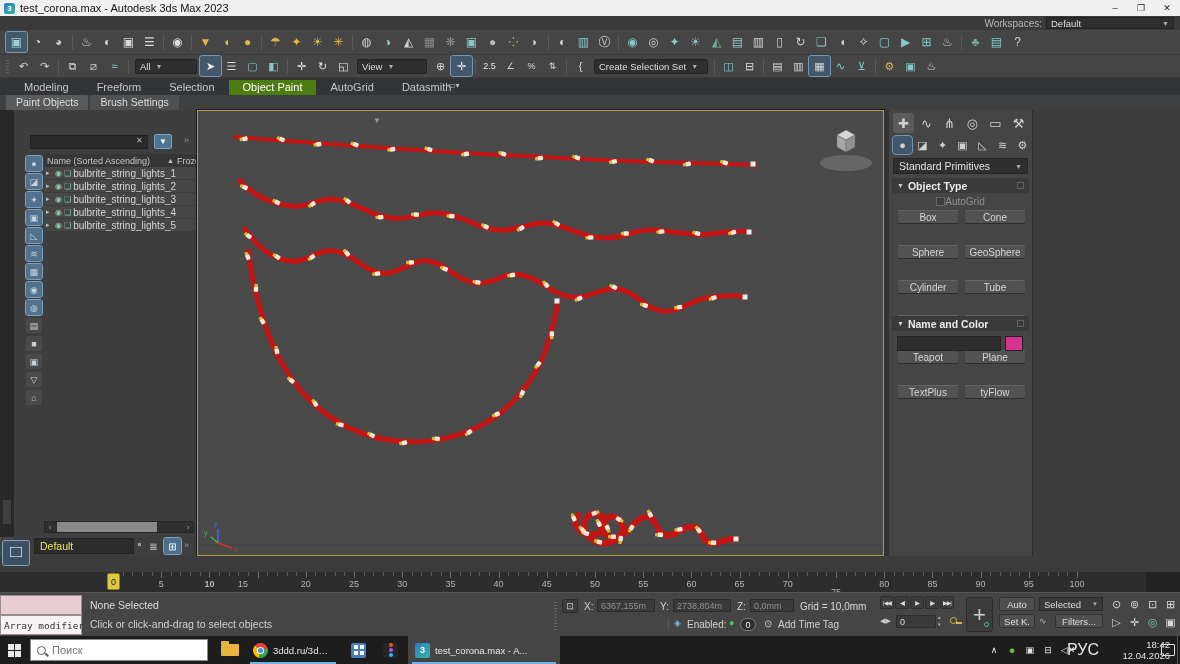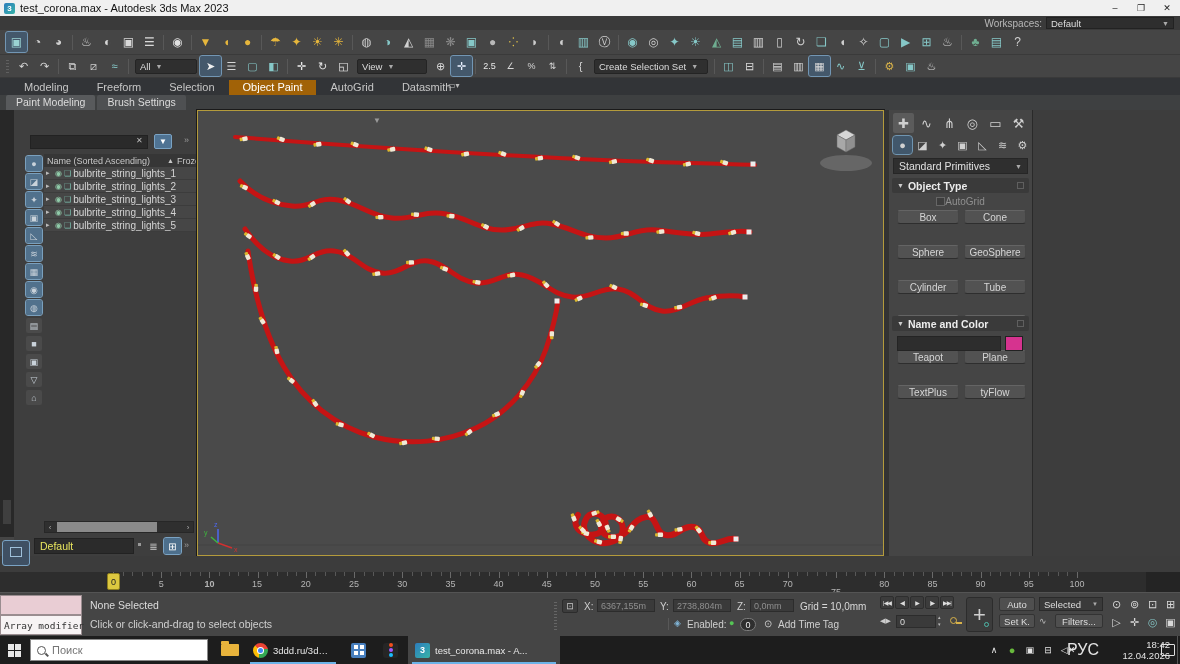--- a/index.html
+++ b/index.html
@@ -41,21 +41,21 @@
   .tb-sep{width:1px;height:15px;background:#585858;margin:0 3px;flex:0 0 auto}
   .dd{background:#2f2f2f;border:1px solid #242424;color:#ddd;font-size:9.5px;
       display:flex;align-items:center;padding:0 4px;height:15px;border-radius:2px;
       margin:0 3px;flex:0 0 auto}
   .dd .caret{margin-left:5px;font-size:7px;color:#aaa}
   .tb-group{display:flex;align-items:center}
   
   #ribbon-tabs{position:absolute;left:0;top:78px;width:1180px;height:17px;background:#323437;
                display:flex;align-items:flex-end;padding-left:10px}
   .rtab{padding:1px 14px 2px;font-size:11px;color:#c6c6c6}
-  .rtab.active{background:#a16207;color:#fff}
+  .rtab.active{background:#4d7c0f;color:#fff}
   #ribbon-config{margin-left:8px;font-size:8px;color:#bbb;padding-bottom:3px}
   #ribbon-subtabs{position:absolute;left:0;top:95px;width:1180px;height:15px;background:#3e4041;
                   display:flex;gap:2px;padding-left:6px}
   .subtab{background:#4e5052;color:#dcdcdc;font-size:10.5px;padding:1px 10px 4px;
           border-radius:2px 2px 0 0}
   .subtab:first-child{background:#585a5c}
   
   #main{position:absolute;left:0;top:110px;width:1180px;height:446px}
   #left-dock{position:absolute;left:0;top:0;width:14px;height:427px;background:#282828}
   #left-dock .dock-grip{position:absolute;left:3px;top:390px;width:8px;height:24px;background:#3f3f3f}
@@ -594,21 +594,21 @@
   <div class="rtab nw"><span>Modeling</span></div>
       <div class="rtab nw"><span>Freeform</span></div>
       <div class="rtab nw"><span>Selection</span></div>
       <div class="rtab nw active"><span>Object Paint</span></div>
       <div class="rtab nw"><span>AutoGrid</span></div>
       <div class="rtab nw"><span>Datasmith</span></div>
     </div>
   <span id="ribbon-config" style="position:absolute;left:440px;top:81px">▭▾</span>
   <div id="ribbon-subtabs">
 
-  <div class="subtab nw"><span>Paint Modeling</span></div>
+  <div class="subtab nw"><span>Paint Objects</span></div>
       <div class="subtab nw"><span>Brush Settings</span></div>
     </div>
 
   <div id="main">
     <div id="left-dock">
         <div class="dock-grip"></div>
       </div>
 
     <div id="explorer">
       <div id="ex-menus">
@@ -1216,21 +1216,21 @@
       <div class="tick" style="left: 146.48px;"></div>
       <div class="tick" style="left: 156.12px;"></div>
       <div class="tick" style="left: 165.76px;"></div>
       <div class="tick major" style="left: 175.4px;"></div>
       <div class="tick-label" style="left: 175.4px; font-weight: bold;">10</div>
       <div class="tick" style="left: 185.04px;"></div>
       <div class="tick" style="left: 194.68px;"></div>
       <div class="tick" style="left: 204.32px;"></div>
       <div class="tick" style="left: 213.96px;"></div>
       <div class="tick major" style="left: 223.6px;"></div>
-      <div class="tick-label" style="left: 223px;">15</div>
+      <div class="tick-label" style="left: 209px;">15</div>
       <div class="tick" style="left: 233.24px;"></div>
       <div class="tick" style="left: 242.88px;"></div>
       <div class="tick" style="left: 252.52px;"></div>
       <div class="tick" style="left: 262.16px;"></div>
       <div class="tick major" style="left: 271.8px;"></div>
       <div class="tick-label" style="left: 271.8px;">20</div>
       <div class="tick" style="left: 281.44px;"></div>
       <div class="tick" style="left: 291.08px;"></div>
       <div class="tick" style="left: 300.72px;"></div>
       <div class="tick" style="left: 310.36px;"></div>

